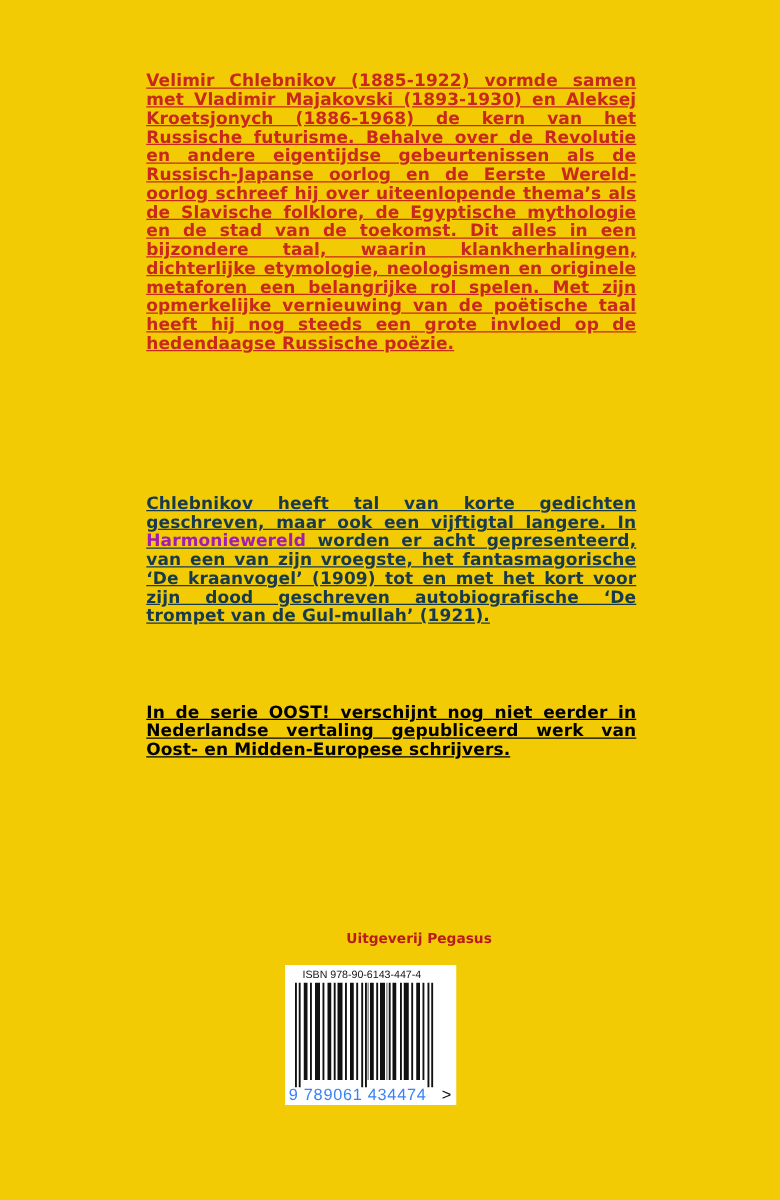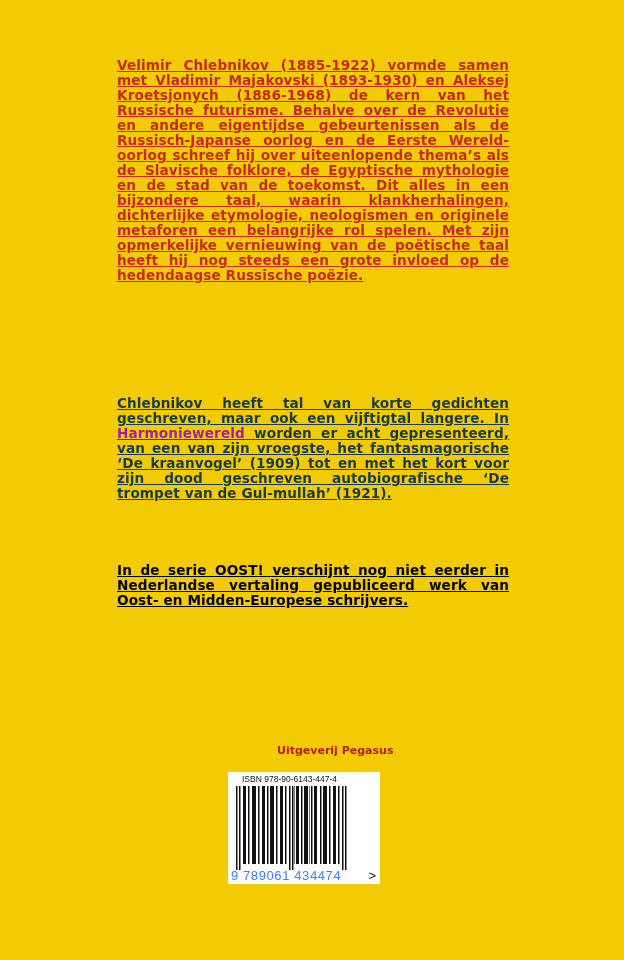--- a/index.html
+++ b/index.html
@@ -42,21 +42,21 @@
     font-weight: bold;
     font-size: 11px;
     color: #b91c1c;
     white-space: nowrap;
     margin-left: 48px;
   }
   .barcode-box {
     position: absolute;
     left: 228px;
     top: 772px;
-    width: 152px;
+    width: 137px;
     height: 112px;
     background: #ffffff;
   }
   .isbn-label {
     position: absolute;
     left: 14px;
     top: 2px;
     font-family: "Liberation Sans", sans-serif;
     font-size: 8.5px;
     color: #111;

